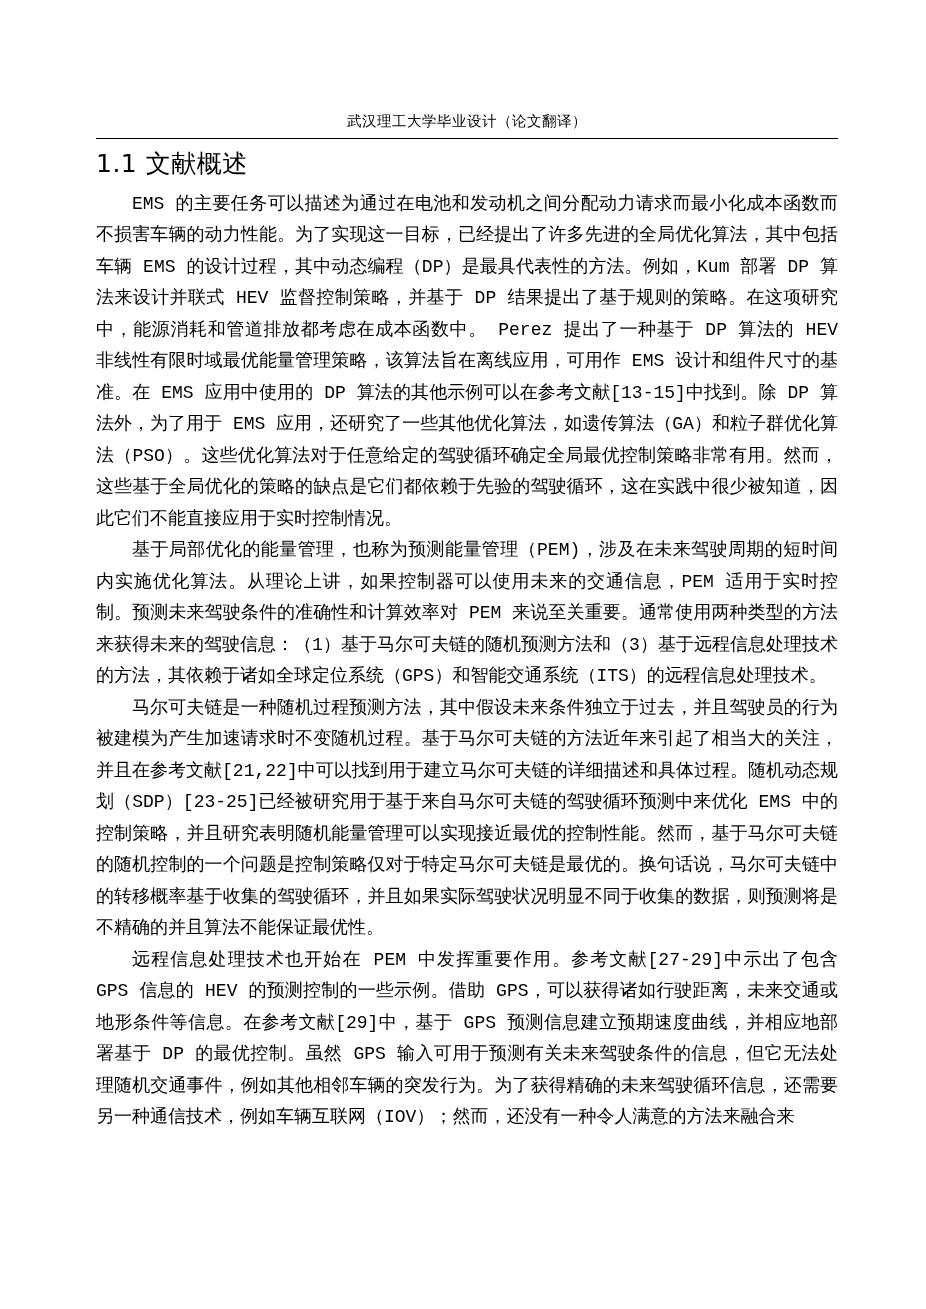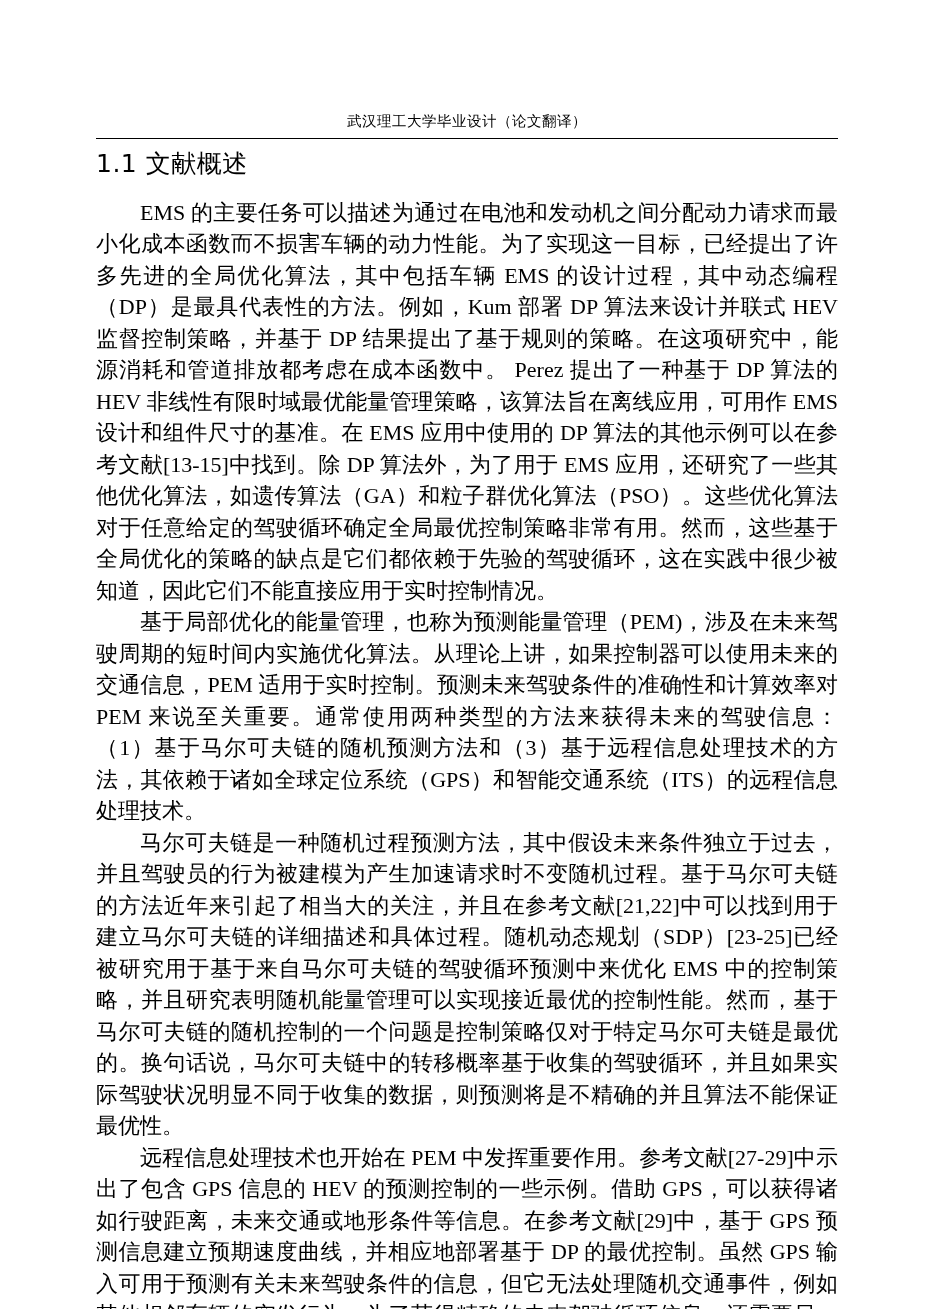--- a/index.html
+++ b/index.html
@@ -35,32 +35,32 @@
   }
   .header-rule {
     margin-top: 7px;
     border-bottom: 1.1px solid #000;
     width: 100%;
   }
   h1.section-title {
     font-size: 25px;
     font-weight: normal;
     font-family: "DejaVu Sans", "Liberation Sans", sans-serif;
-    margin: 11px 0 18px 0;
+    margin: 11px 0 10px 0;
     letter-spacing: 0.5px;
     line-height: 1.15;
   }
   p.body-par {
-    font-size: 22px;
+    font-size: 18px;
     line-height: 31.5px;
     text-align: justify;
     text-justify: inter-ideograph;
     margin: 0;
     text-indent: 2em;
-    font-family: Liberation Serif, serif;
+    font-family: Liberation Mono, monospace;
   }
   p.body-par + p.body-par {
     margin-top: 0px;
   }
 </style>
 </head>
 <body>
 
 <div class="page">
   <div class="content">

